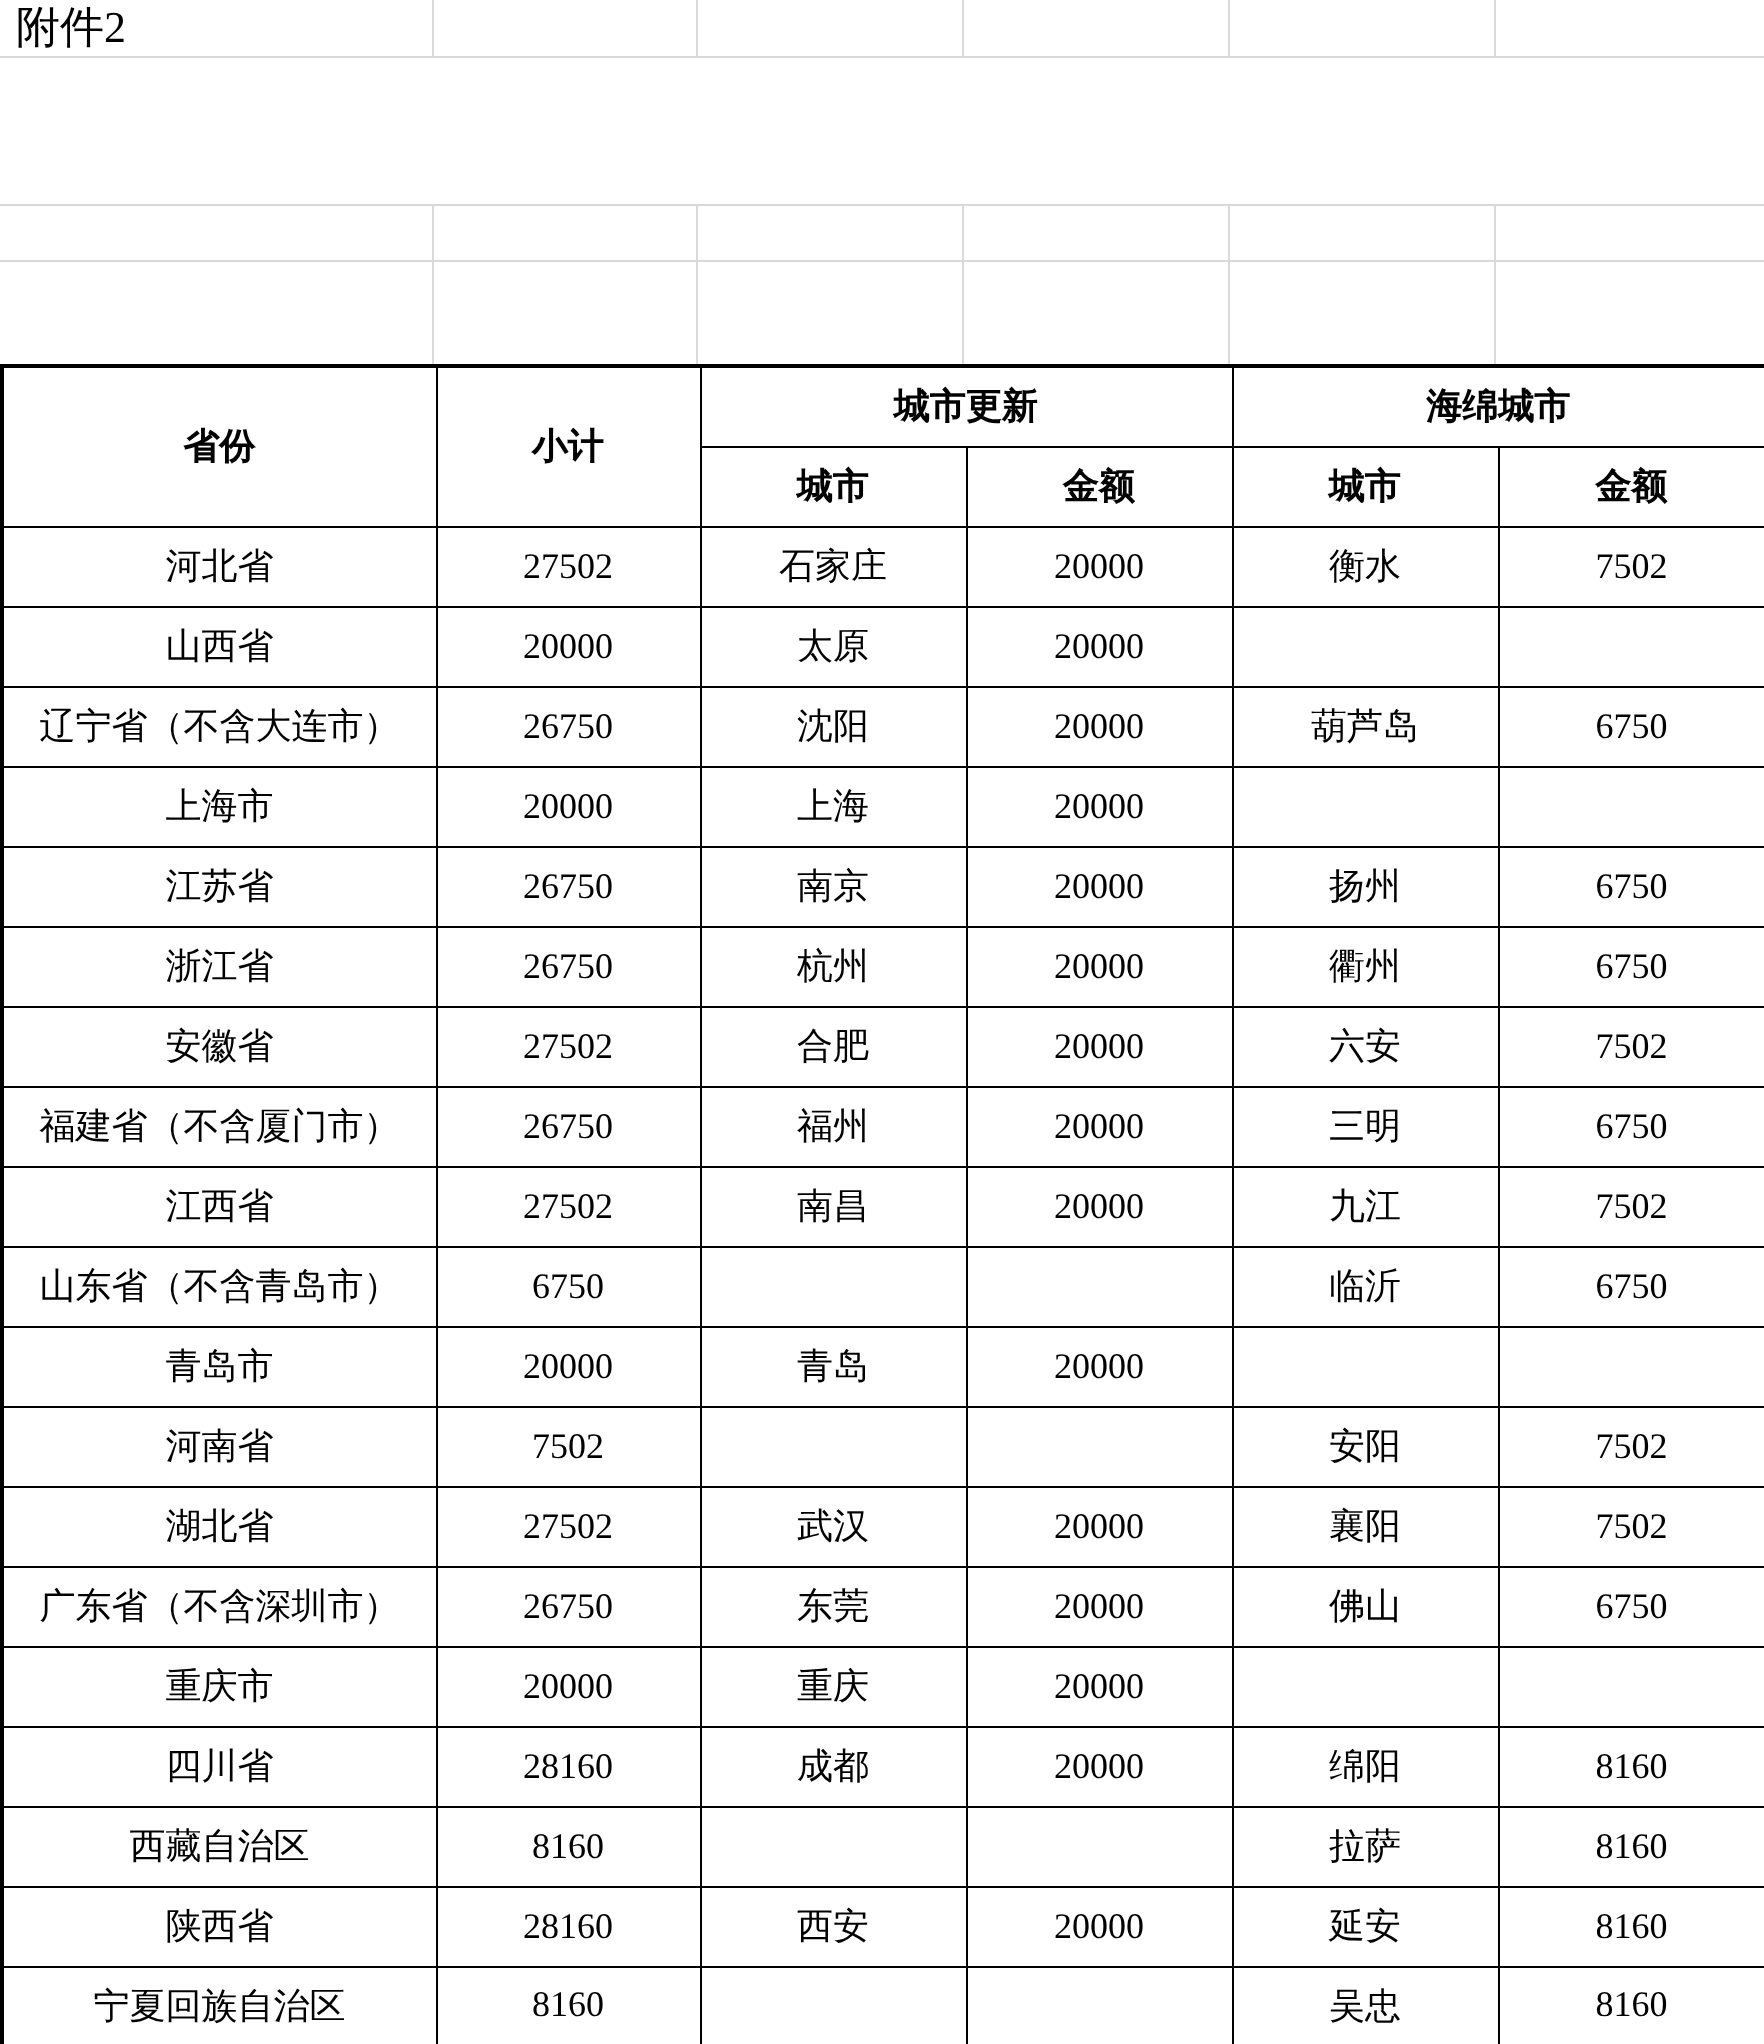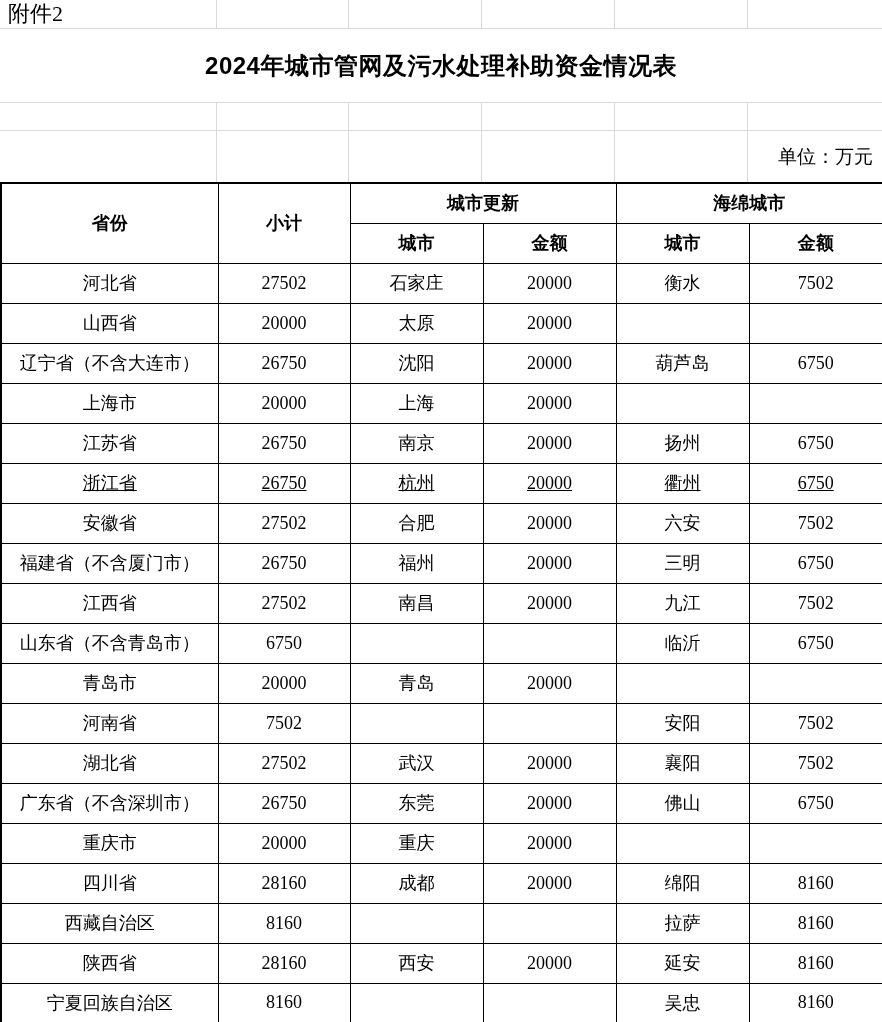--- a/index.html
+++ b/index.html
@@ -80,22 +80,20 @@
   <div class="gl gl-v" style="left:481px; top:0; height:28px;"></div>
   <div class="gl gl-v" style="left:614px; top:0; height:28px;"></div>
   <div class="gl gl-v" style="left:747px; top:0; height:28px;"></div>
   <div class="gl gl-v" style="left:216px; top:102px; height:80px;"></div>
   <div class="gl gl-v" style="left:348px; top:102px; height:80px;"></div>
   <div class="gl gl-v" style="left:481px; top:102px; height:80px;"></div>
   <div class="gl gl-v" style="left:614px; top:102px; height:80px;"></div>
   <div class="gl gl-v" style="left:747px; top:102px; height:80px;"></div>
 
   <div class="attachment-label">附件2</div>
-  <div class="page-title">2024年城市管网及污水处理补助资金情况表</div>
-  <div class="unit-label">单位：万元</div>
 
   <table class="subsidy">
     <colgroup>
       <col style="width:217px;">
       <col style="width:132px;">
       <col style="width:133px;">
       <col style="width:133px;">
       <col style="width:133px;">
       <col style="width:134px;">
     </colgroup>
@@ -147,21 +145,21 @@
       <td></td>
     </tr>
         <tr style="height:40px;">
       <td>江苏省</td>
       <td>26750</td>
       <td>南京</td>
       <td>20000</td>
       <td>扬州</td>
       <td>6750</td>
     </tr>
-        <tr style="height:40px;text-decoration:underline;">
+        <tr style="height:40px;">
       <td>浙江省</td>
       <td>26750</td>
       <td>杭州</td>
       <td>20000</td>
       <td>衢州</td>
       <td>6750</td>
     </tr>
         <tr style="height:40px;">
       <td>安徽省</td>
       <td>27502</td>

